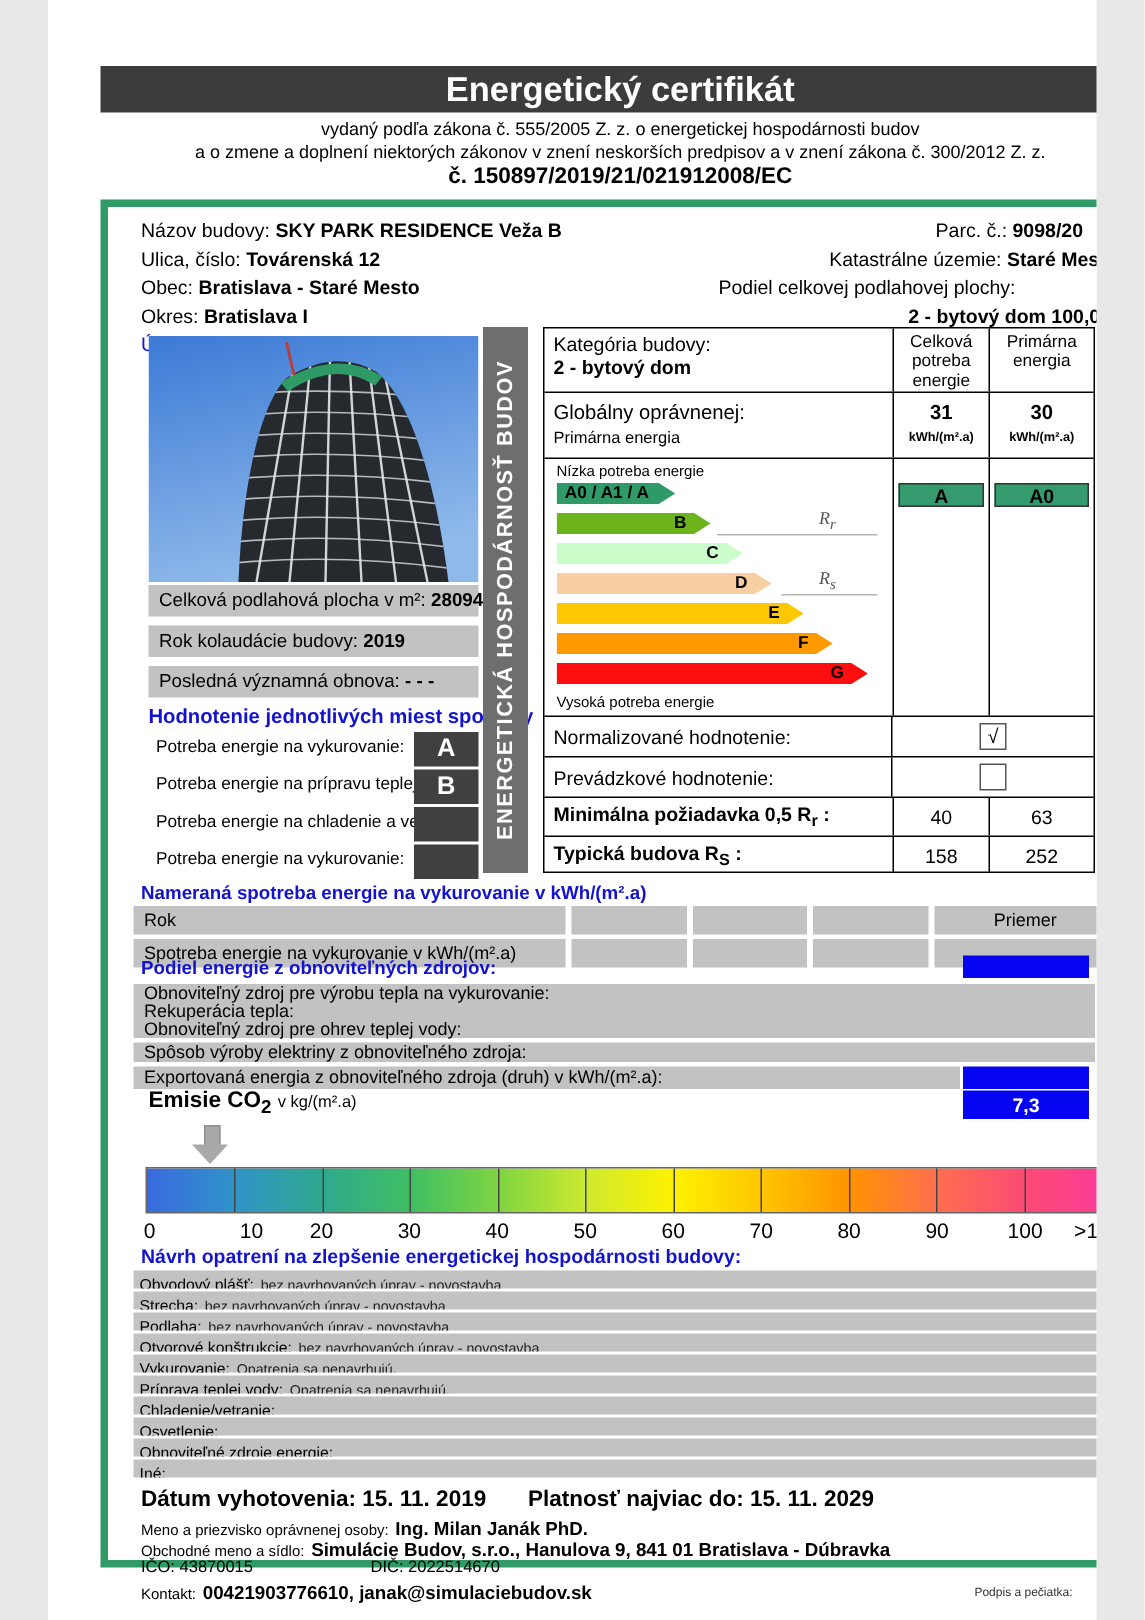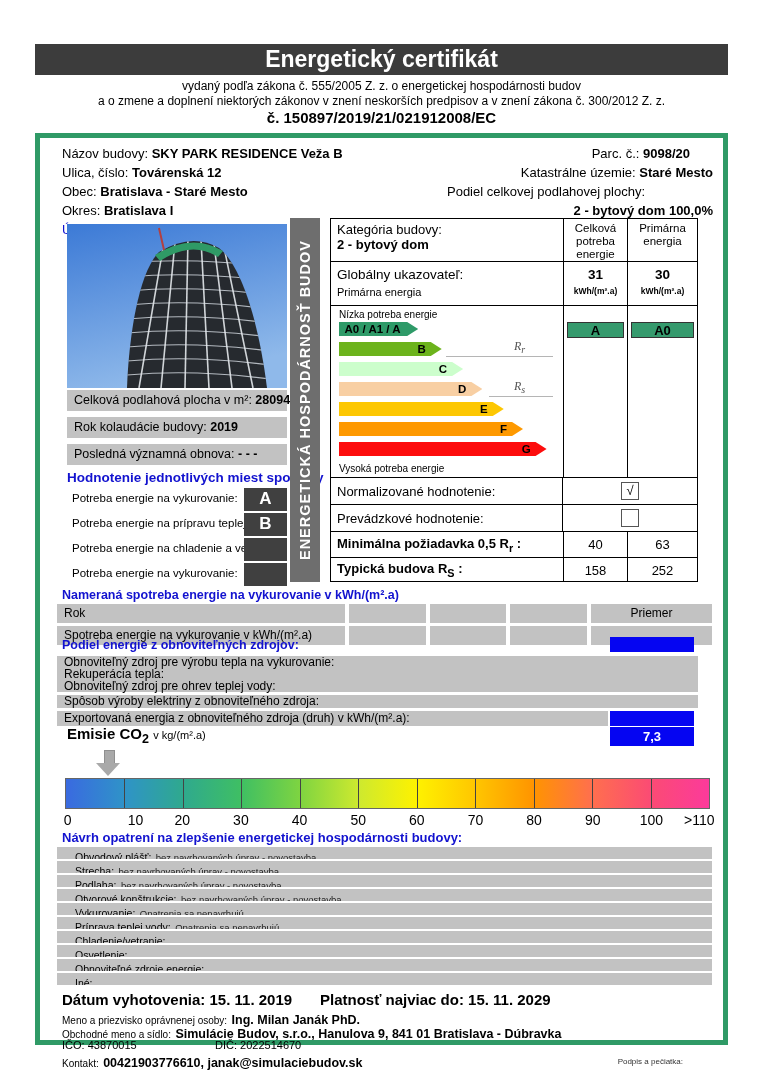--- a/index.html
+++ b/index.html
@@ -1,17 +1,17 @@
 <!DOCTYPE html>
 <html lang="sk" style="--header-bar: #3c3c3c; --border-green: #2f9a66; --banner-gray: #6e6e6e; --label-gray: #c2c2c2; --dark-box: #404040; --blue-heading: #1212cf; --blue-box: #0505f2; --result-cell: #359a6d;"><head>
 <meta charset="utf-8">
 <style>
   * { margin:0; padding:0; box-sizing:border-box; }
   body { background:#e8e8e8; font-family:"Liberation Sans", sans-serif; color:#000; }
-  .page { position:relative; width:763px; height:1080px; background:#fff; margin:0 auto; overflow:hidden; }
+  .page { position:relative; width:699px; height:1080px; background:#fff; margin:0 auto; overflow:hidden; }
 
   
   .title-bar { position:absolute; left:35px; top:44px; width:693px; height:31px;
     background:var(--header-bar); display:flex; align-items:center; justify-content:center; }
   .title-bar span { color:#fff; font-size:23px; font-weight:bold; }
   .sub-line { position:absolute; left:0; width:763px; text-align:center; font-size:12px; }
   .sub1 { top:79px; } .sub2 { top:94px; }
   .cert-no { position:absolute; left:0; top:109px; width:763px; text-align:center; font-size:15px; font-weight:bold; }
 
   
@@ -105,21 +105,21 @@
   .pointer:before { content:''; position:absolute; left:8px; top:0; width:9px; height:13px; background:#a9a9a9; border:1px solid #8f8f8f; }
   .pointer:after { content:''; position:absolute; left:0; top:13px; border-left:12px solid transparent;
     border-right:12px solid transparent; border-top:13px solid #a9a9a9; }
   .scale-bar { position:absolute; left:25px; top:640px; width:645px; height:31px; border:1px solid #666; }
   .scale-div { position:absolute; top:0; bottom:0; width:1px; background:#444; }
   .scale-ticks { position:absolute; left:25px; top:674px; width:645px; height:16px; }
   .scale-tick { position:absolute; font-size:14px; transform:translateX(-50%); white-space:nowrap; }
 
   
   .measure-row { position:absolute; left:17px; width:655px; height:12px; background:var(--label-gray);
-    padding-left:18px; white-space:nowrap; overflow:hidden; }
+    padding-left:4px; white-space:nowrap; overflow:hidden; }
   .measure-row .ml { font-size:10.5px; line-height:12px; }
   .measure-row .mv { font-size:9.5px; line-height:12px; color:#222; }
 
   
   .f-line { position:absolute; white-space:nowrap; }
   .f-bold15 { font-size:15px; font-weight:bold; }
   .f-small { font-size:10px; }
   .f-val { font-size:12.5px; font-weight:bold; }
   .f-med { font-size:11px; }
   .podpis { position:absolute; right:40px; font-size:8px; color:#333; }
@@ -247,21 +247,21 @@
       <div class="trow r1">
         <div class="tlabel">
           <div>Kategória budovy:</div>
           <div>2 - bytový dom</div>
         </div>
         <div class="tv">Celková potreba energie</div>
         <div class="tv tv2">Primárna energia</div>
       </div>
       <div class="trow r2">
         <div class="tlabel">
-          <div>Globálny ukazovateľ:</div>
+          <div>Globálny oprávnenej:</div>
           <div>Primárna energia</div>
         </div>
         <div class="tv">
           <div class="bigval">31</div>
           <div class="unit-small">kWh/(m².a)</div>
         </div>
         <div class="tv tv2">
           <div class="bigval">30</div>
           <div class="unit-small">kWh/(m².a)</div>
         </div>

